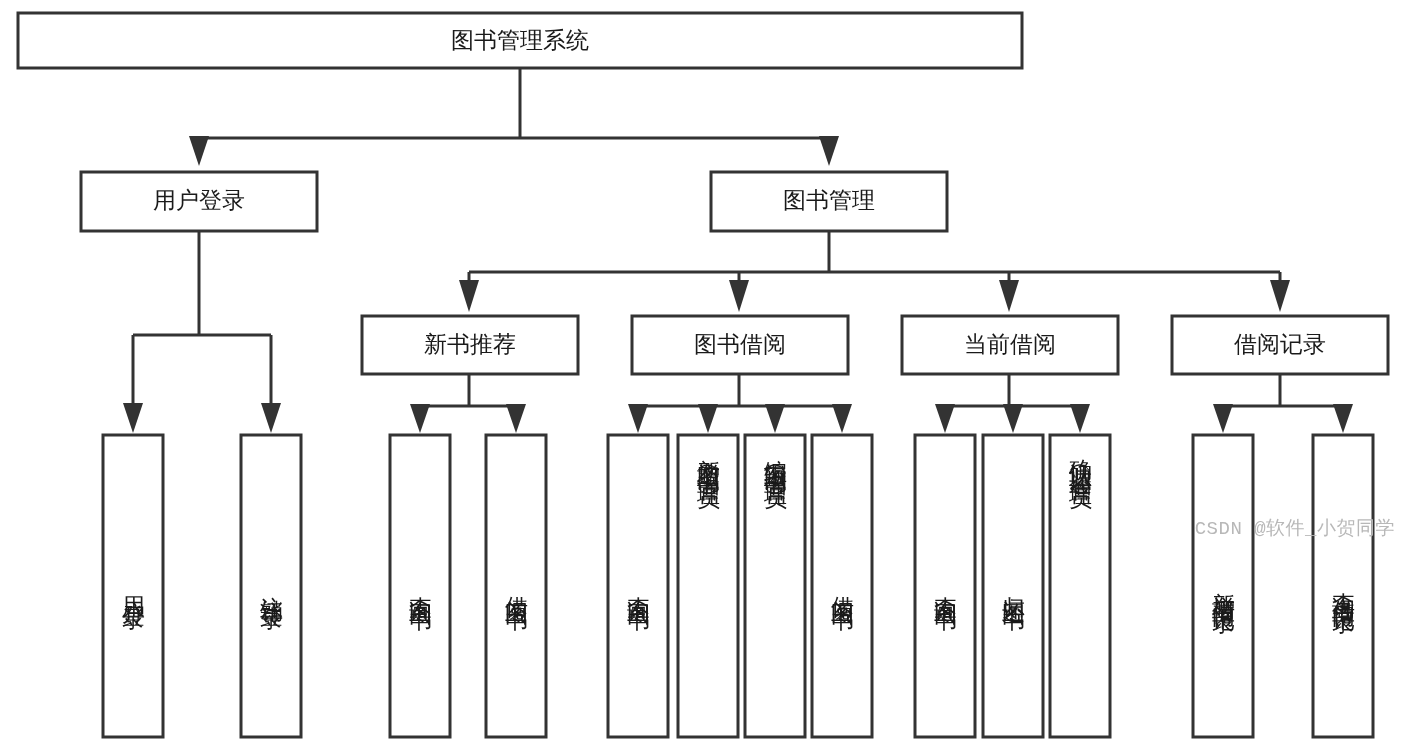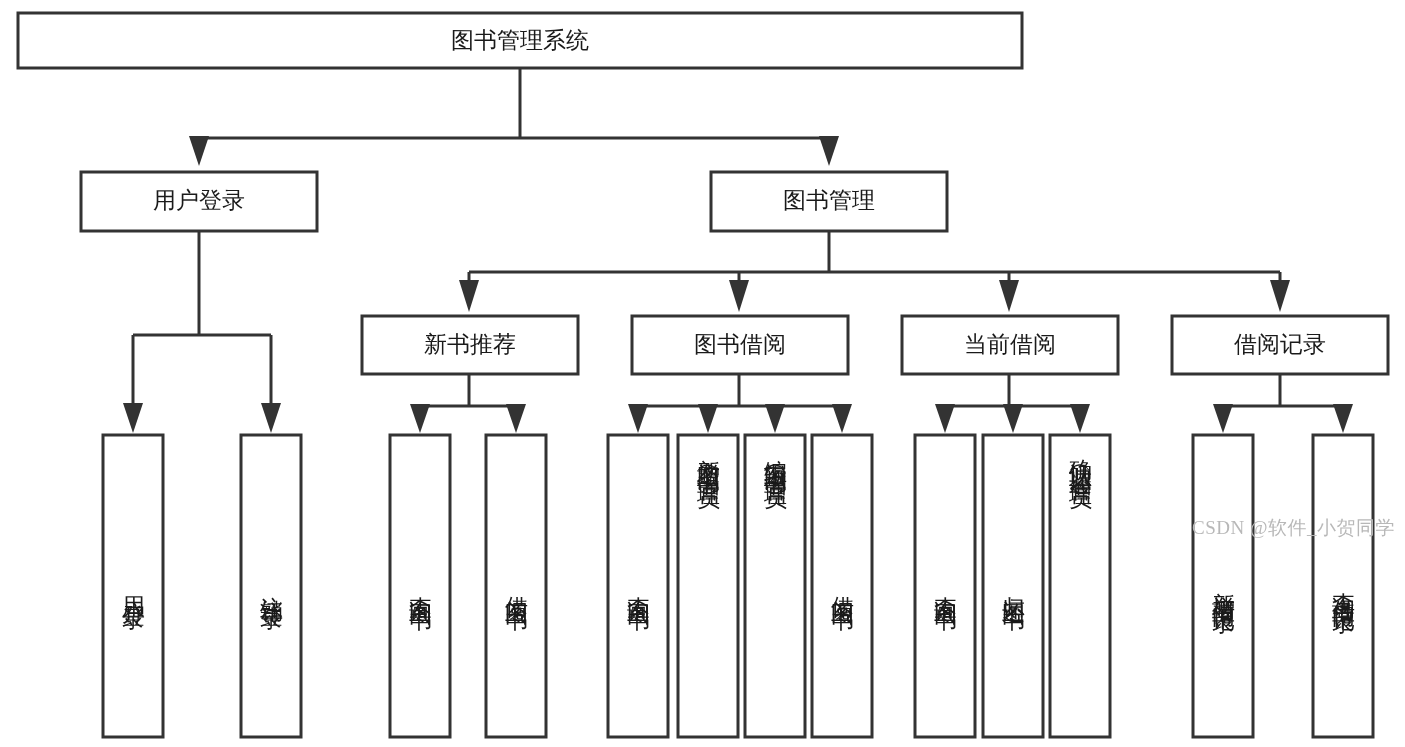--- a/index.html
+++ b/index.html
@@ -62,21 +62,21 @@
     line-height: 1.12;
     letter-spacing: 4px;
     color: #1a1a1a;
     white-space: nowrap;
     text-align: center;
   }
   .watermark {
     position: absolute;
     right: 10px;
     bottom: 8px;
-    font-family: Liberation Serif, serif;
+    font-family: Liberation Mono, monospace;
     font-size: 19px;
     color: #b8b8b8;
     letter-spacing: 0.5px;
     user-select: none;
   }
 </style>
 </head>
 <body>
 
 <div id="diagram-root">

